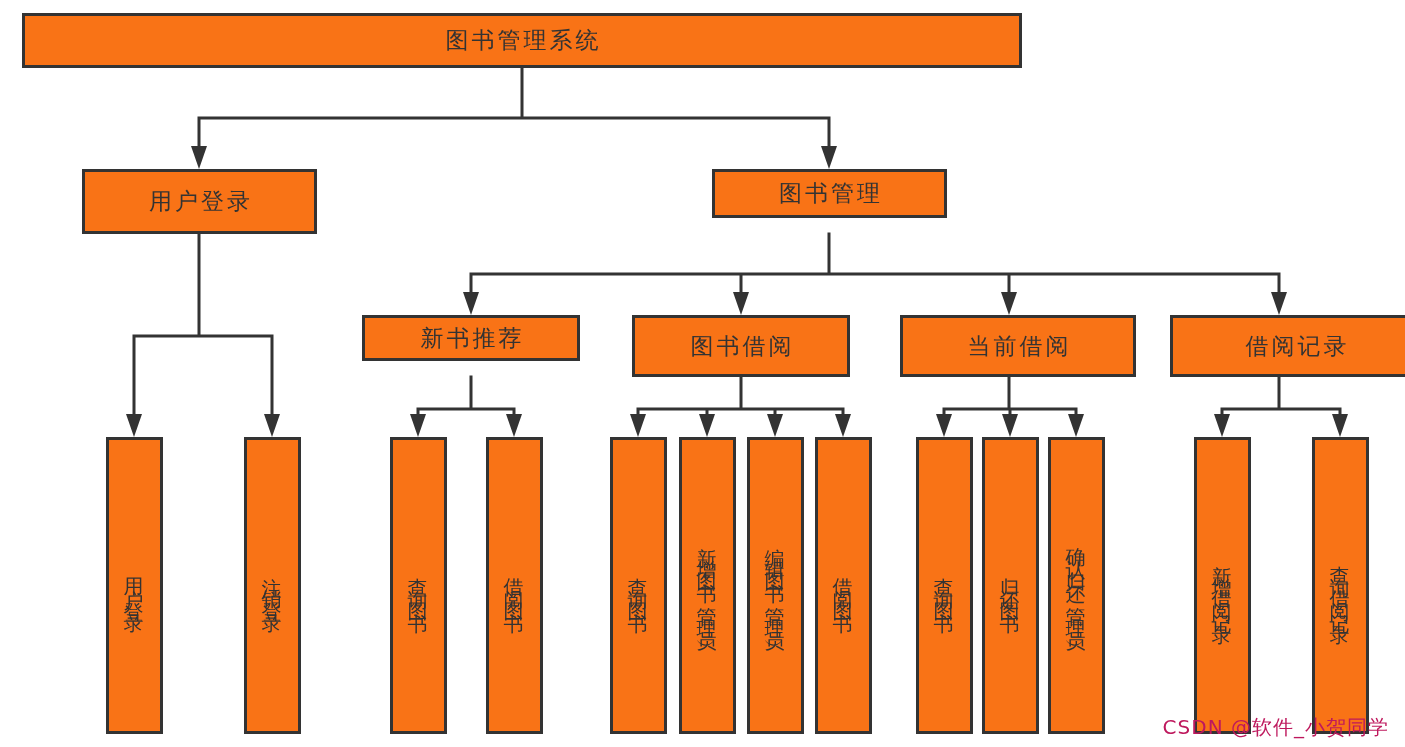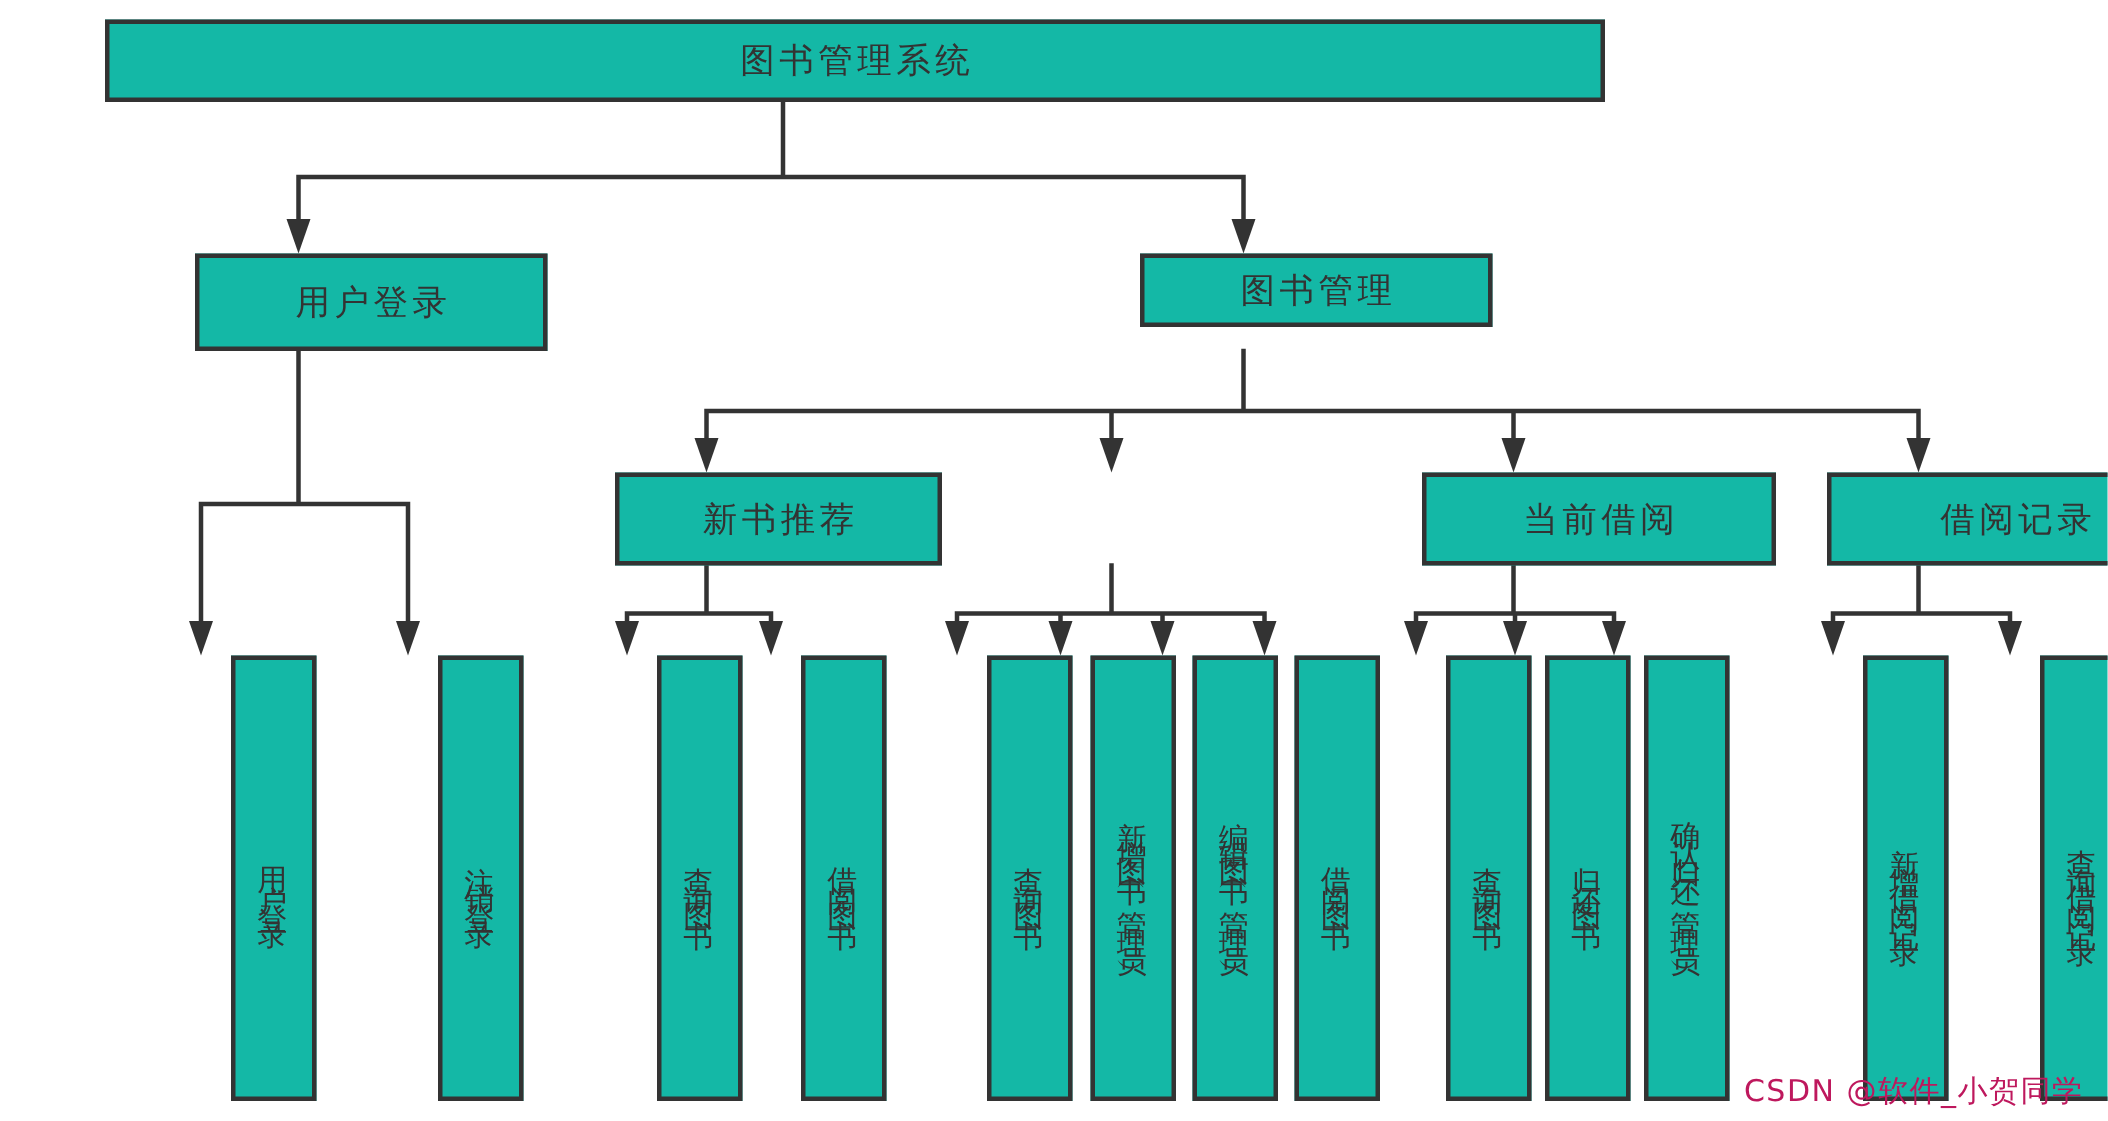--- a/index.html
+++ b/index.html
@@ -12,27 +12,26 @@
     position: relative;
     width: 1405px; height: 747px;
     background: #ffffff;
   }
   svg.connectors {
     position: absolute; left: 0; top: 0;
     width: 1405px; height: 747px;
   }
   .box {
     position: absolute;
-    background: #14b8a6;
+    background: #f97316;
     border: 3px solid #333333;
     color: #333333;
     display: flex;
     align-items: center;
     justify-content: center;
-    margin-left: 48px;
   }
   .hlabel {
     font-size: 23px;
     letter-spacing: 3px;
     text-indent: 3px;
     white-space: nowrap;
     color: #333333;
   }
   .leaf .vtext {
     writing-mode: vertical-rl;
@@ -92,22 +91,25 @@
     <span class="hlabel">图书管理系统</span>
   </div>
 
   <div class="box" style="left:82px; top:169px; width:235px; height:65px;">
     <span class="hlabel">用户登录</span>
   </div>
   <div class="box" style="left:712px; top:169px; width:235px; height:49px;">
     <span class="hlabel">图书管理</span>
   </div>
 
-  <div class="box" style="left:362px; top:315px; width:218px; height:62px;">
+  <div class="box" style="left:362px; top:315px; width:218px; height:46px;">
     <span class="hlabel">新书推荐</span>
+  </div>
+  <div class="box" style="left:632px; top:315px; width:218px; height:62px;">
+    <span class="hlabel">图书借阅</span>
   </div>
   <div class="box" style="left:900px; top:315px; width:236px; height:62px;">
     <span class="hlabel">当前借阅</span>
   </div>
   <div class="box" style="left:1170px; top:315px; width:252px; height:62px;">
     <span class="hlabel">借阅记录</span>
   </div>
 
   <div class="box leaf" style="left:105.5px; top:437px; width:57px; height:297px;">
     <span class="vtext">用户登录</span>

